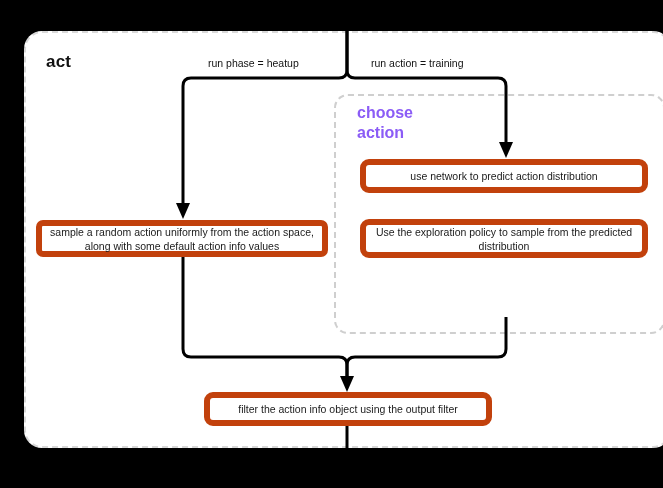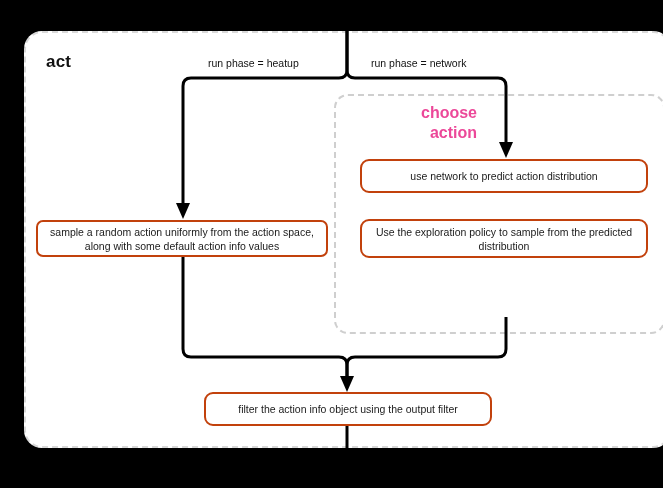--- a/index.html
+++ b/index.html
@@ -60,30 +60,29 @@
   }
 
   .inner-title {
     position: absolute;
     left: 341px;
     top: 103px;
     width: 120px;
     font-size: 16px;
     font-weight: bold;
     line-height: 20px;
-    color: #ec4899;
-    text-align: right;
+    color: #8b5cf6;
   }
 
   
   .gbox {
     position: absolute;
     box-sizing: border-box;
     background: #ffffff;
-    border: 2px solid #c2410c;
+    border: 6px solid #c2410c;
     border-radius: 9px;
     display: flex;
     align-items: center;
     justify-content: center;
     text-align: center;
     font-size: 10.5px;
     line-height: 14px;
     color: #1a1a1a;
     padding: 2px 0;
   }
@@ -138,20 +137,20 @@
 
     <path class="edge" d="M 167,257 L 167,349 Q 167,357 175,357 L 323,357 Q 331,357 331,365 L 331,379"></path>
 
     <path class="edge" d="M 490,317 L 490,349 Q 490,357 482,357 L 339,357 Q 331,357 331,365 L 331,379"></path>
     <polygon class="arrowhead" points="331,392 324,376 338,376"></polygon>
 
     <path class="edge" d="M 331,426 L 331,488"></path>
   </svg>
 
   <div class="edge-label label-heatup">run phase = heatup</div>
-  <div class="edge-label label-training">run phase = network</div>
+  <div class="edge-label label-training">run action = training</div>
 
   <div class="gbox gbox-sample">sample a random action uniformly from the action space, along with some default action info values</div>
   <div class="gbox gbox-predict">use network to predict action distribution</div>
   <div class="gbox gbox-explore">Use the exploration policy to sample from the predicted distribution</div>
   <div class="gbox gbox-filter">filter the action info object using the output filter</div>
 
 </div>
 
 </body></html>

